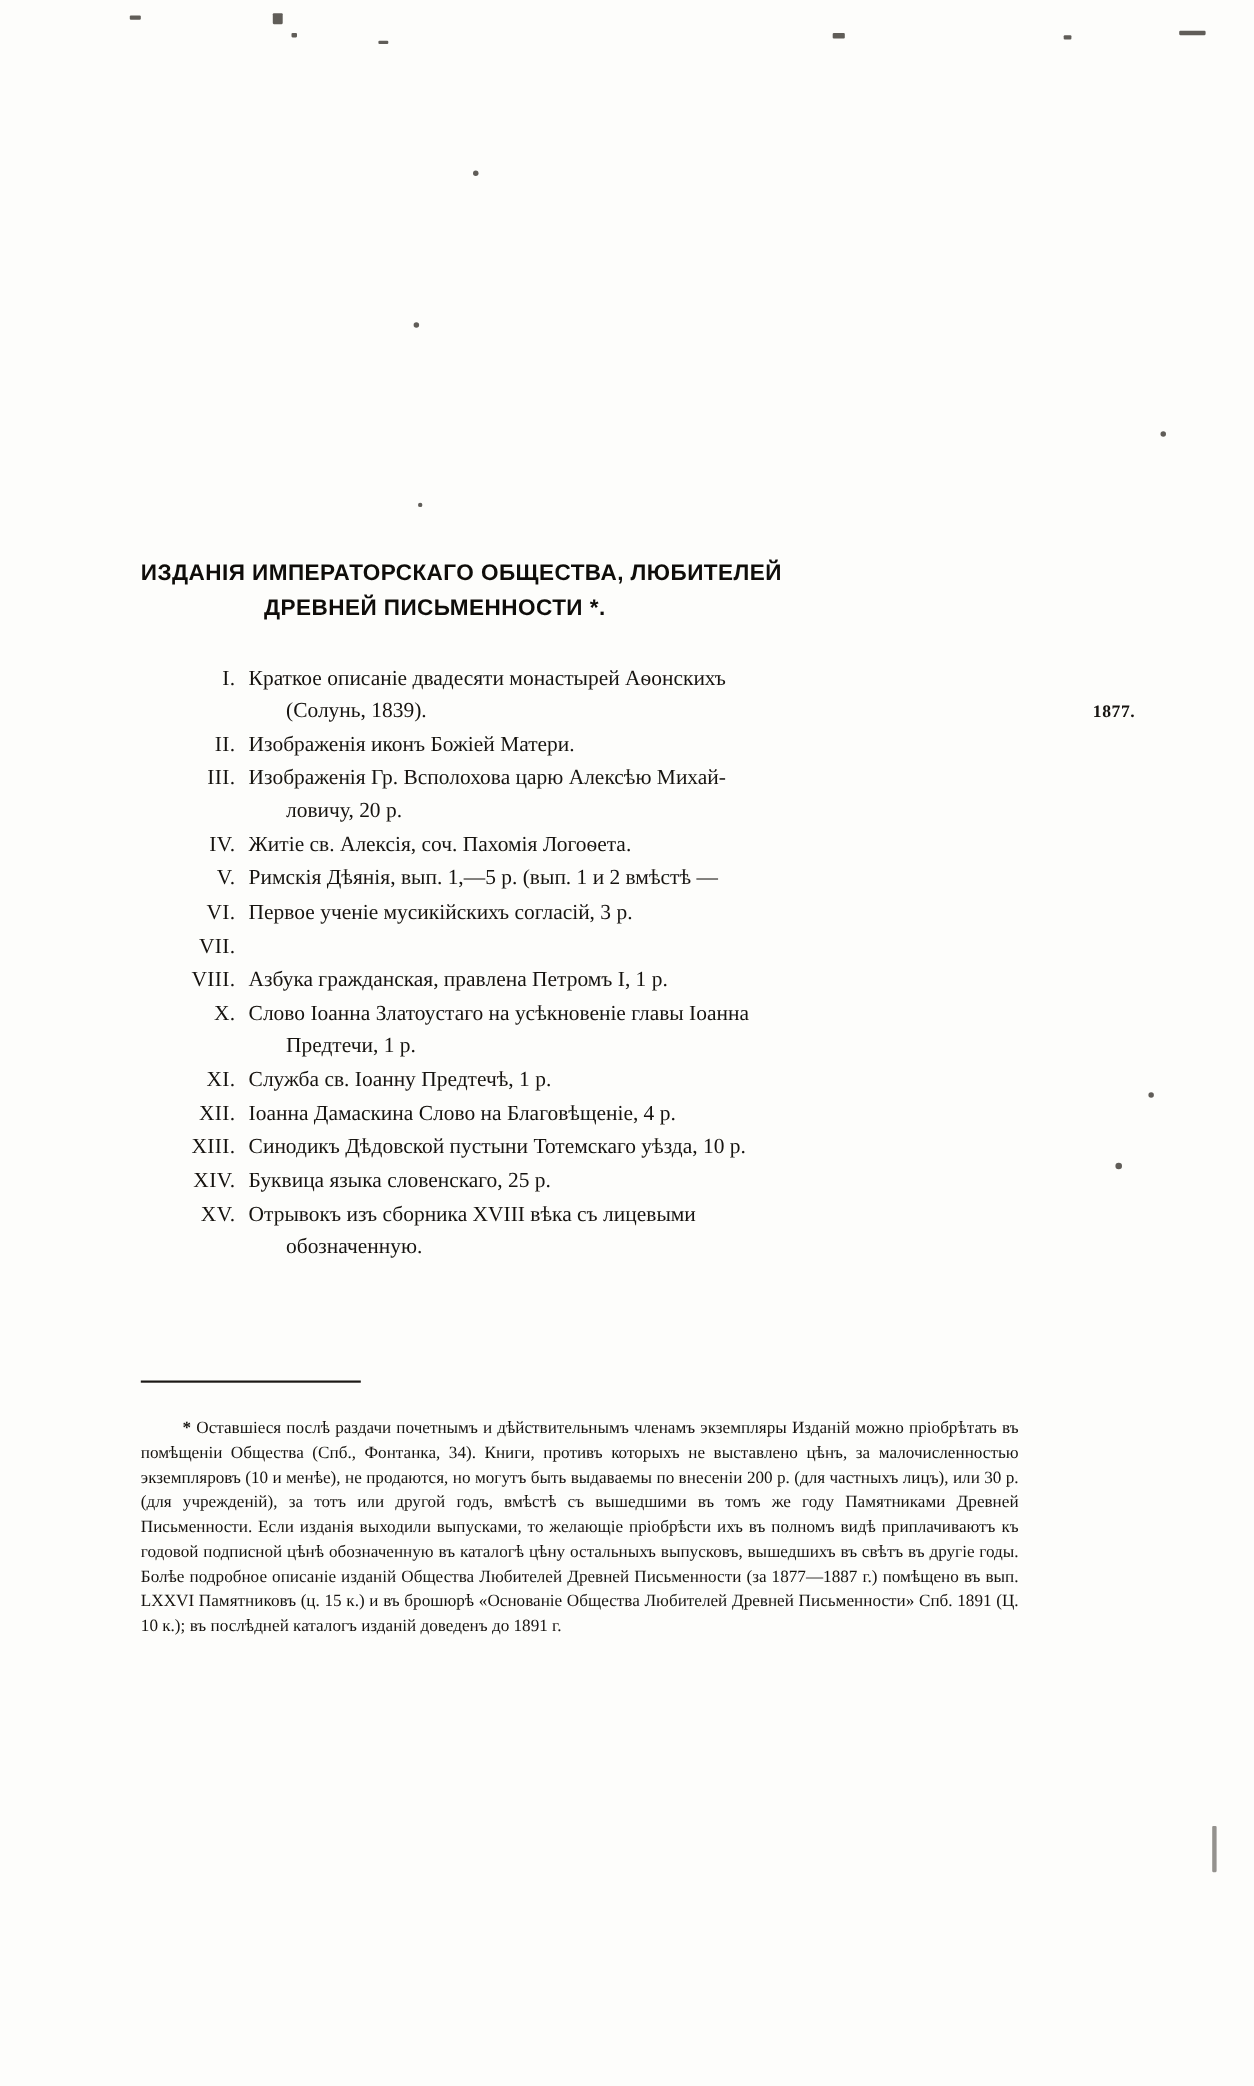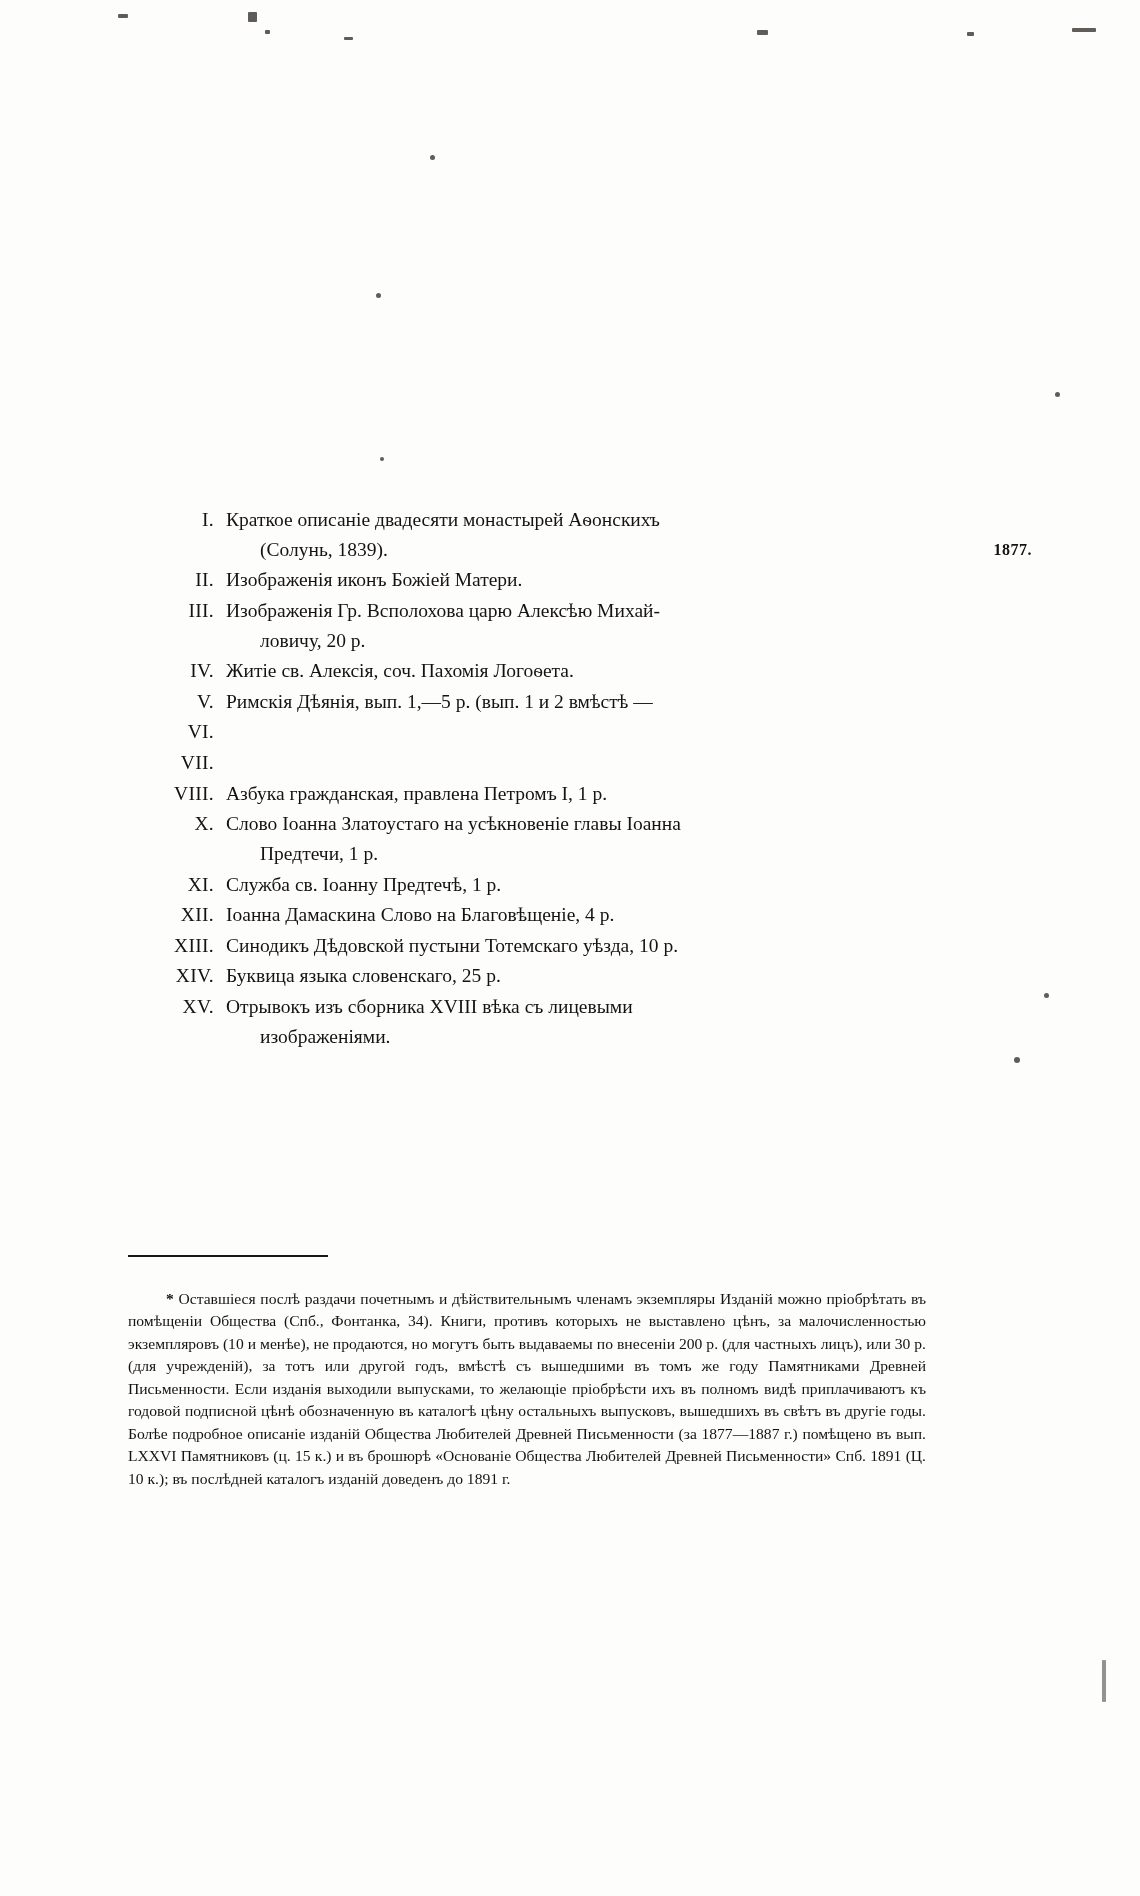--- a/index.html
+++ b/index.html
@@ -126,20 +126,24 @@
   <div class="speck" style="left:430px;top:155px;width:5px;height:5px;"></div>
   <div class="speck" style="left:376px;top:293px;width:5px;height:5px;"></div>
   <div class="speck" style="left:380px;top:457px;width:4px;height:4px;"></div>
   <div class="speck" style="left:1055px;top:392px;width:5px;height:5px;"></div>
   <div class="speck" style="left:1044px;top:993px;width:5px;height:5px;"></div>
   <div class="speck" style="left:1014px;top:1057px;width:6px;height:6px;"></div>
   <div class="speck rect" style="left:1102px;top:1660px;width:4px;height:42px;opacity:.5;"></div>
 
   <div class="content">
 
+    <h1 class="doc-title">
+      <span class="l1">ИЗДАНІЯ ИМПЕРАТОРСКАГО ОБЩЕСТВА, ЛЮБИТЕЛЕЙ</span>
+      <span class="l2">ДРЕВНЕЙ ПИСЬМЕННОСТИ *.</span>
+    </h1>
 
     <div class="editions">
 
       <div class="year-mark">1877.</div>
 
       <div class="edition-row">
         <span class="edition-num">I.</span>
         <span class="edition-text">
           <span>Краткое описаніе двадесяти монастырей Аѳонскихъ</span>
           <span class="cont">(Солунь, 1839).</span>
@@ -170,20 +174,23 @@
 
       <div class="edition-row">
         <span class="edition-num">V.</span>
         <span class="edition-text">
           <span>Римскія Дѣянія, вып. 1,—5 р. (вып. 1 и 2 вмѣстѣ —</span>
         </span>
       </div>
 
       <div class="edition-row">
         <span class="edition-num">VI.</span>
+        <span class="edition-text">
+          <span>Первое ученіе мусикійскихъ согласій, 3 р.</span>
+        </span>
       </div>
 
       <div class="edition-row">
         <span class="edition-num">VII.</span>
       </div>
 
       <div class="edition-row">
         <span class="edition-num">VIII.</span>
         <span class="edition-text">
           <span>Азбука гражданская, правлена Петромъ I, 1 р.</span>
@@ -224,21 +231,21 @@
         <span class="edition-num">XIV.</span>
         <span class="edition-text">
           <span>Буквица языка словенскаго, 25 р.</span>
         </span>
       </div>
 
       <div class="edition-row">
         <span class="edition-num">XV.</span>
         <span class="edition-text">
           <span>Отрывокъ изъ сборника XVIII вѣка съ лицевыми</span>
-          <span class="cont">изображеніями.</span>
+          <span class="cont">обозначенную.</span>
         </span>
       </div>
 
     </div>
   </div>
 
   <div class="rule"></div>
 
   <div class="footnote">
     <p>

